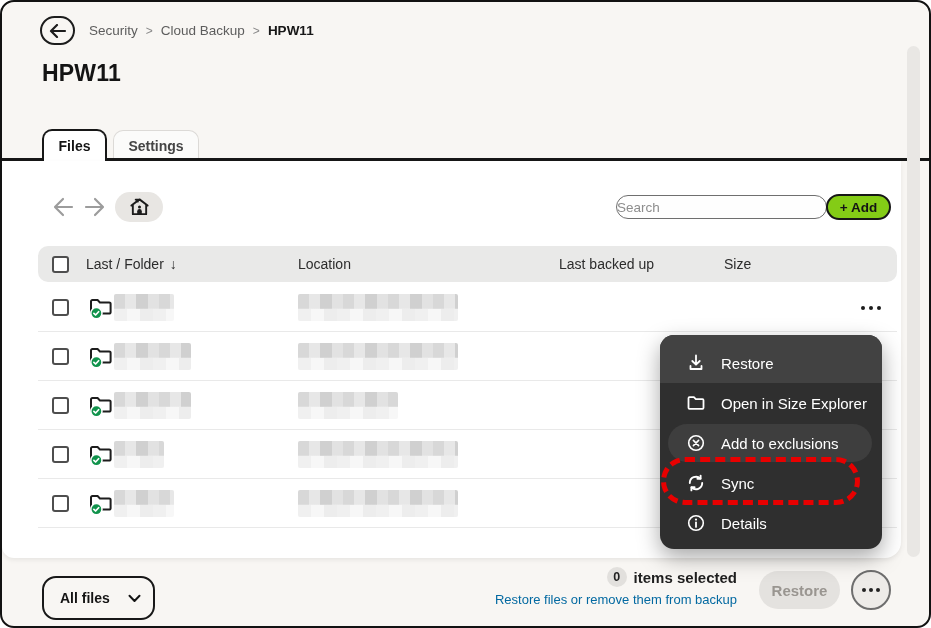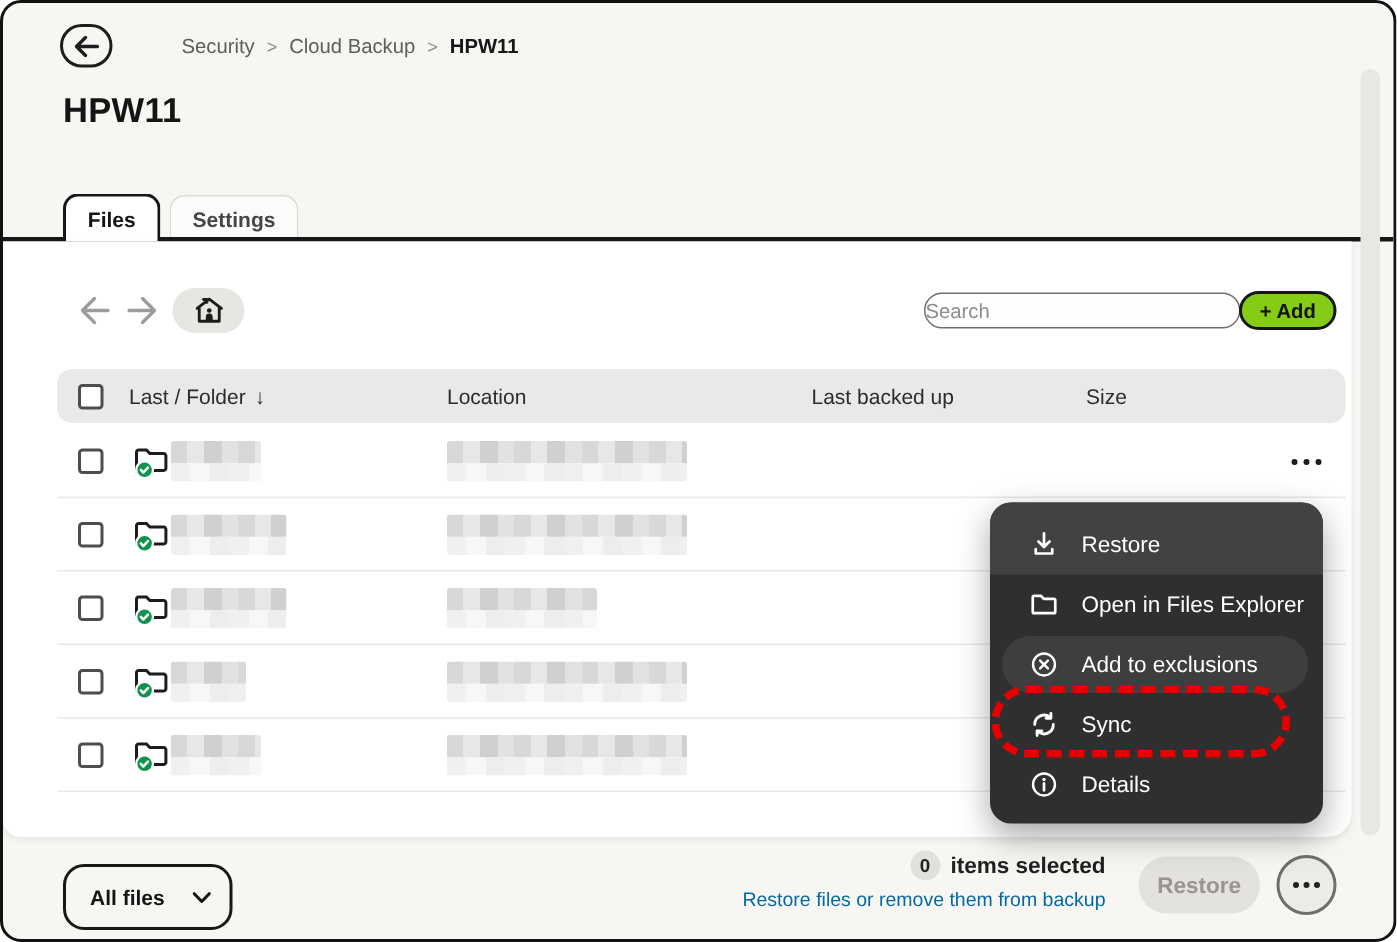--- a/index.html
+++ b/index.html
@@ -9,21 +9,21 @@
     background:#f8f6f3; border:2px solid #121212; border-radius:14px; overflow:hidden;
   }
   
   .back-btn {
     position:absolute; left:38px; top:14px; width:35px; height:29px;
     border:2.5px solid #1d1d1d; border-radius:15px; background:transparent;
     display:flex; align-items:center; justify-content:center; cursor:pointer;
   }
   .breadcrumb {
     position:absolute; left:87px; top:21px; display:flex; gap:8px; align-items:center;
-    font-size:13.5px; color:#5d5d5d;margin-left:32px;
+    font-size:13.5px; color:#5d5d5d;
   }
   .breadcrumb .sep { color:#8a8a8a; font-size:12px; }
   .breadcrumb .crumb-link { cursor:pointer; }
   .breadcrumb .current { color:#171717; font-weight:bold; }
   .page-title { position:absolute; left:40px; top:58px; font-size:23px; font-weight:bold; color:#141414; letter-spacing:.2px; }
   .tab {
     position:absolute; display:flex; align-items:center; justify-content:center;
     border-radius:10px 10px 0 0; font-size:14px; cursor:pointer;
   }
   .tab-files {
@@ -59,21 +59,21 @@
   }
   
   .thead {
     position:absolute; left:36px; top:244px; width:859px; height:36px; z-index:5;
     background:#e9e9e8; border-radius:10px; display:flex; align-items:center; font-size:14px; color:#2c2c2c;
   }
   .checkbox { width:17px; height:17px; border:2px solid #4e4e4e; border-radius:3px; background:#fff; cursor:pointer; flex:none; }
   .thead .checkbox { margin-left:14px; }
   .col-name { position:absolute; left:48px; } 
   .col-loc { position:absolute; left:260px; }
-  .col-last { position:absolute; left:503px; }
+  .col-last { position:absolute; left:521px; }
   .col-size { position:absolute; left:686px; }
   .sort-arrow { font-size:14px; color:#2c2c2c; margin-left:6px; }
   .row {
     position:absolute; left:36px; width:859px; height:49px; z-index:5;
     border-bottom:1px solid #e9e9e9; display:flex; align-items:center;
   }
   .row .checkbox { margin-left:14px; }
   .row .foldericon { position:absolute; left:50px; top:12px; }
   .redact {
     position:absolute; top:11px; height:27px; border-radius:2px;
@@ -271,21 +271,21 @@
           </svg>
       </span>
       <span class="mlabel">Restore</span>
     </div>
     <div class="menu-item">
       <span class="micon">
         <svg width="20" height="20" viewBox="0 0 20 20">
             <path d="M2.5 5.2a1 1 0 0 1 1-1h4.4l1.9 2h6.7a1 1 0 0 1 1 1v7.6a1 1 0 0 1-1 1H3.5a1 1 0 0 1-1-1z" fill="none" stroke="#fff" stroke-width="1.8" stroke-linejoin="round"></path>
           </svg>
       </span>
-      <span class="mlabel">Open in Files Explorer</span>
+      <span class="mlabel">Open in Size Explorer</span>
     </div>
     <div class="menu-item mi-exclusions">
       <span class="micon">
         <svg width="20" height="20" viewBox="0 0 20 20">
             <circle cx="10" cy="10" r="7.3" fill="none" stroke="#fff" stroke-width="1.6"></circle>
             <path d="M7.4 7.4l5.2 5.2M12.6 7.4l-5.2 5.2" stroke="#fff" stroke-width="1.6" stroke-linecap="round"></path>
           </svg>
       </span>
       <span class="mlabel">Add to exclusions</span>
     </div>

